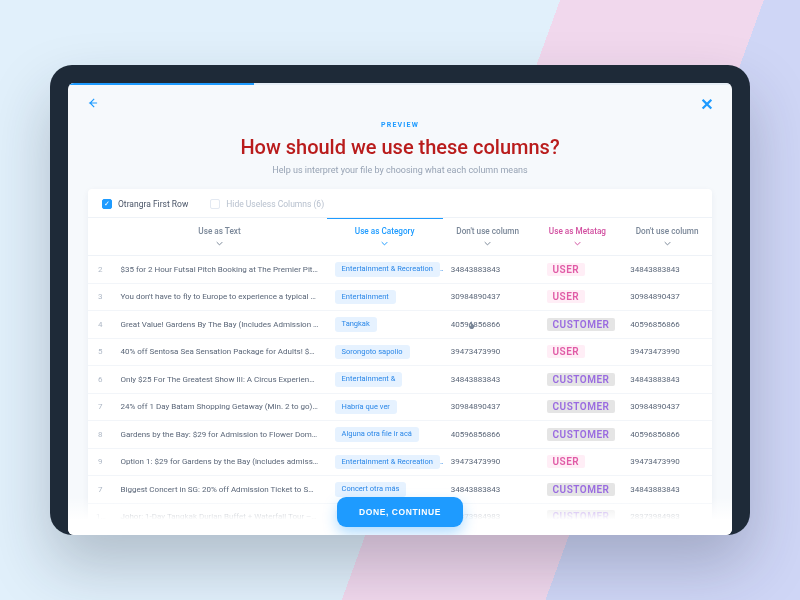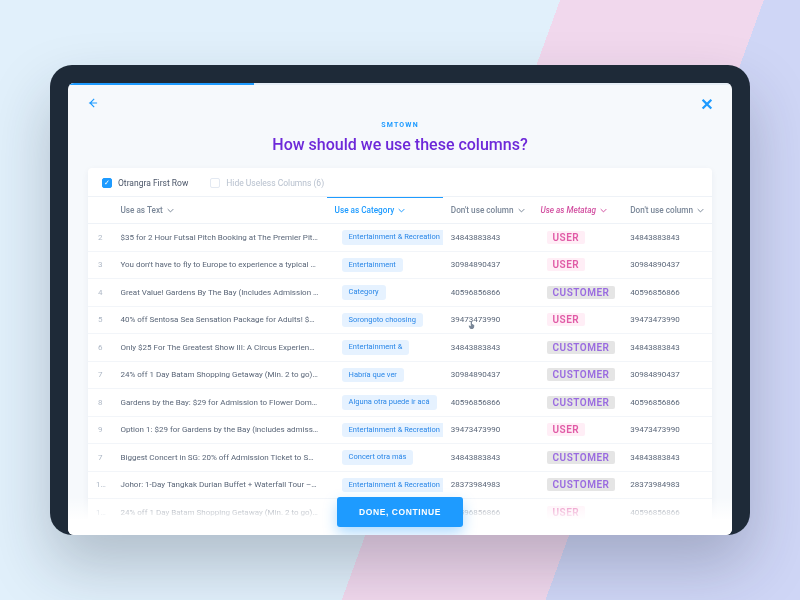--- a/index.html
+++ b/index.html
@@ -30,21 +30,21 @@
     position: absolute; top: 10px;
     width: 18px; height: 18px;
     display: flex; align-items: center; justify-content: center;
     color: #1e9bff; cursor: pointer;
   }
   .back { left: 16px; }
   .close { right: 16px; font-size: 16px; font-weight: 600; }
   .back svg { width: 14px; height: 14px; stroke: #1e9bff; stroke-width: 2; fill: none; }
   .header { text-align: center; padding: 0 20px 14px; }
   .eyebrow { font-size: 7px; letter-spacing: 1.2px; color: #1e9bff; font-weight: 700; }
-  .title { font-size: 16px; color: #6d28d9; font-weight: 500; margin-top: 6px; }
+  .title { font-size: 20px; color: #b91c1c; font-weight: 500; margin-top: 6px; }
   .subtitle { font-size: 9px; color: #97a3b4; margin-top: 6px; }
 
   .card {
     margin: 0 20px; background: #fff; border-radius: 4px;
     box-shadow: 0 2px 6px rgba(30,50,80,.06);
     overflow: hidden;
   }
   .options { display: flex; gap: 22px; padding: 10px 14px 8px; align-items: center; }
   .chk { display: flex; align-items: center; gap: 6px; font-size: 8.5px; color: #4a5568; cursor: pointer; }
   .chk .box {
@@ -61,60 +61,60 @@
   col.c1 { width: 114px; }
   col.c2 { width: 88px; }
   col.c3 { width: 88px; }
   col.c4 { width: 88px; }
 
   thead th {
     text-align: left; font-size: 8.2px; font-weight: 500; color: #7a8798;
     padding: 8px 8px; border-top: 1px solid #eef2f7; border-bottom: 1px solid #eef2f7;
     background: #fff; white-space: nowrap; overflow: hidden;
   }
-  thead th .hd { display: flex; align-items: center; gap: 4px; cursor: pointer; }
+  thead th .hd { display: flex; align-items: center; gap: 4px; cursor: pointer; flex-direction: column; }
   thead th.active { color: #1e9bff; position: relative; }
   thead th.active::before {
     content: ""; position: absolute; left: 0; right: 0; top: -1px; height: 2px; background: #1e9bff;
   }
-  thead th.pink { color: #d24fa0; font-style: italic; }
+  thead th.pink { color: #d24fa0; }
   .caret { width: 7px; height: 7px; }
   .caret svg { width: 7px; height: 7px; display: block; }
 
   tbody td {
     font-size: 8px; color: #5a6678;
     padding: 6px 8px; border-bottom: 1px solid #f2f5f9;
     white-space: nowrap; overflow: hidden; text-overflow: ellipsis;
   }
   tbody td.idx { color: #aeb8c6; text-align: center; }
 
   .pill {
     display: inline-block; padding: 2px 7px; border-radius: 3px;
-    font-size: 7.5px; line-height: 1.4; margin-left: 7px;
+    font-size: 7.5px; line-height: 1.4;
   }
   .pill.blue { background: #e6f2ff; color: #2a87e8; }
   .tag {
     display: inline-block; padding: 1px 6px; border-radius: 2px;
     font-size: 10px; letter-spacing: .5px; font-weight: 600; margin-left: 6px;
   }
   .tag.user { background: #ffeef6; color: #e05aa6; }
   .tag.customer { background: #e5e5e5; color: #9a6be0; }
 
   .cta-wrap {
     position: absolute; left: 0; right: 0; bottom: 0;
     display: flex; justify-content: center;
     padding-bottom: 8px;
     background: linear-gradient(to top, #fff 40%, rgba(255,255,255,0));
     pointer-events: none;
   }
   .cta {
     pointer-events: auto;
     background: #1e9bff; color: #fff; border: none;
     font-size: 8.5px; letter-spacing: .6px; font-weight: 700;
-    padding: 10px 22px; border-radius: 3px; cursor: pointer;
+    padding: 10px 22px; border-radius: 9px; cursor: pointer;
     box-shadow: 0 6px 14px rgba(30,155,255,.35);
   }
   .cursor {
     position: absolute; width: 10px; height: 10px;
     left: 399px; top: 232px; pointer-events: none;
   }
   .cursor svg { width: 10px; height: 10px; fill: #7a8798; }
 </style>
 </head>
 <body>
@@ -132,22 +132,23 @@
               <path d="M14 5l-7 7 7 7M5 12h14"></path>
             </svg>
         </span>
       </div>
       <div class="close">
         <span>✕</span>
       </div>
     </div>
 
     <div class="header">
-      <div class="eyebrow">SMTOWN</div>
+      <div class="eyebrow">PREVIEW</div>
       <div class="title">How should we use these columns?</div>
+      <div class="subtitle">Help us interpret your file by choosing what each column means</div>
     </div>
 
     <div class="card">
       <div class="options">
         <label class="chk checked">
           <span class="box">✓</span>
           <span>Otrangra First Row</span>
         </label>
         <label class="chk muted">
           <span class="box"></span>
@@ -232,29 +233,29 @@
               <td class="idx">3</td>
               <td>You don't have to fly to Europe to experience a typical Chri...</td>
               <td><span class="pill blue">Entertainment</span></td>
               <td>30984890437</td>
               <td><span class="tag user">USER</span></td>
               <td>30984890437</td>
             </tr>
             <tr>
               <td class="idx">4</td>
               <td>Great Value! Gardens By The Bay (Includes Admission to Flowe...</td>
-              <td><span class="pill blue">Category</span></td>
+              <td><span class="pill blue">Tangkak</span></td>
               <td>40596856866</td>
               <td><span class="tag customer">CUSTOMER</span></td>
               <td>40596856866</td>
             </tr>
             <tr>
               <td class="idx">5</td>
               <td>40% off Sentosa Sea Sensation Package for Adults! $39.80 for...</td>
-              <td><span class="pill blue">Sorongoto choosing</span></td>
+              <td><span class="pill blue">Sorongoto sapolio</span></td>
               <td>39473473990</td>
               <td><span class="tag user">USER</span></td>
               <td>39473473990</td>
             </tr>
             <tr>
               <td class="idx">6</td>
               <td>Only $25 For The Greatest Show III: A Circus Experience @ D'...</td>
               <td><span class="pill blue">Entertainment &amp;</span></td>
               <td>34843883843</td>
               <td><span class="tag customer">CUSTOMER</span></td>
@@ -264,21 +265,21 @@
               <td class="idx">7</td>
               <td>24% off 1 Day Batam Shopping Getaway (Min. 2 to go)! $19 for...</td>
               <td><span class="pill blue">Habría que ver</span></td>
               <td>30984890437</td>
               <td><span class="tag customer">CUSTOMER</span></td>
               <td>30984890437</td>
             </tr>
             <tr>
               <td class="idx">8</td>
               <td>Gardens by the Bay: $29 for Admission to Flower Dome and Clo...</td>
-              <td><span class="pill blue">Alguna otra puede ir acá</span></td>
+              <td><span class="pill blue">Alguna otra file ir acá</span></td>
               <td>40596856866</td>
               <td><span class="tag customer">CUSTOMER</span></td>
               <td>40596856866</td>
             </tr>
             <tr>
               <td class="idx">9</td>
               <td>Option 1: $29 for Gardens by the Bay (includes admission to ...</td>
               <td><span class="pill blue">Entertainment &amp; Recreation</span></td>
               <td>39473473990</td>
               <td><span class="tag user">USER</span></td>

